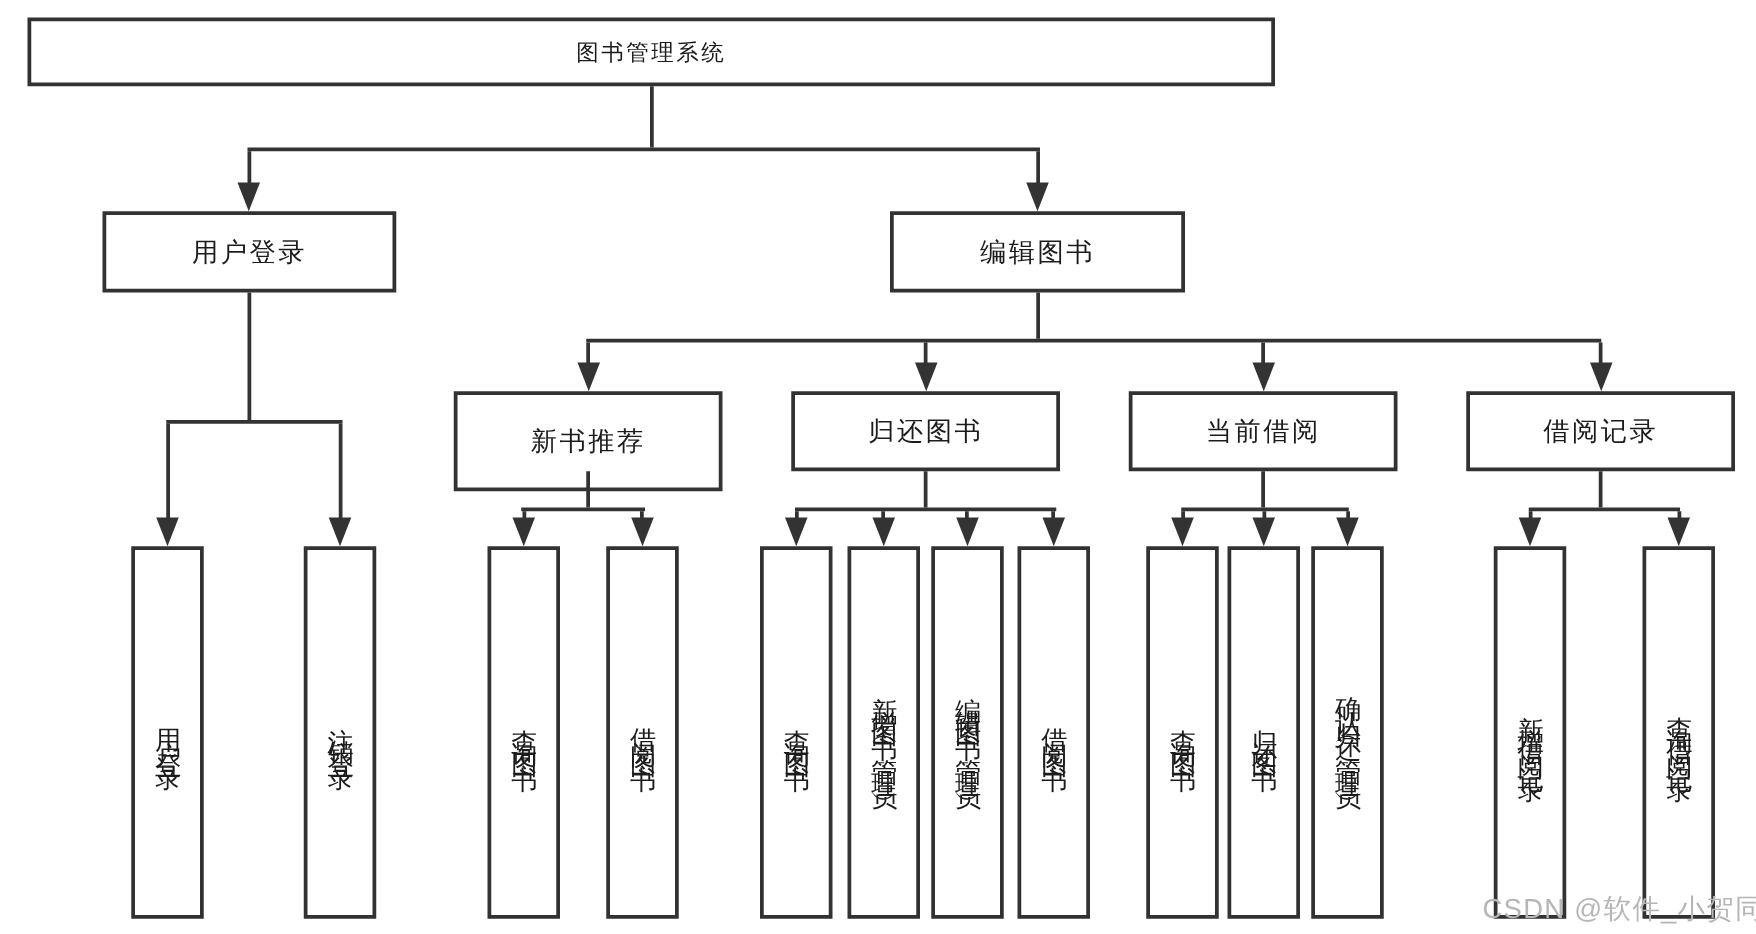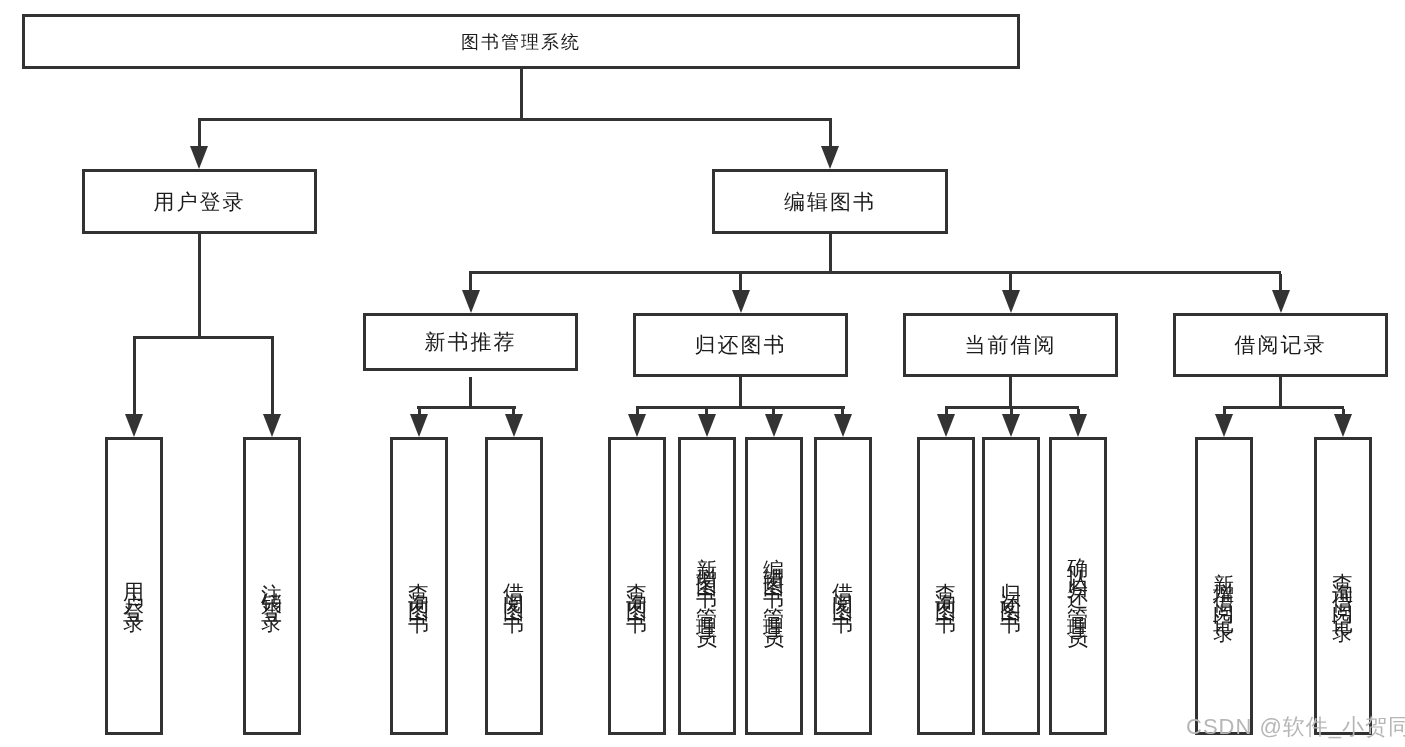--- a/index.html
+++ b/index.html
@@ -96,21 +96,21 @@
   <div class="hl" style="left:469px; top:271px; width:812px;"></div>
   <div class="vl" style="left:469px; top:274px; height:17px;"></div>
   <div class="ah" style="left:462px; top:290px;"></div>
   <div class="vl" style="left:739px; top:274px; height:17px;"></div>
   <div class="ah" style="left:732px; top:290px;"></div>
   <div class="vl" style="left:1009px; top:274px; height:17px;"></div>
   <div class="ah" style="left:1002px; top:290px;"></div>
   <div class="vl" style="left:1279px; top:274px; height:17px;"></div>
   <div class="ah" style="left:1272px; top:290px;"></div>
 
-  <div class="box" style="left:363px; top:313px; width:215px; height:58px;">新书推荐</div>
+  <div class="box" style="left:363px; top:313px; width:215px; height:80px;">新书推荐</div>
   <div class="box" style="left:633px; top:313px; width:215px; height:64px;">归还图书</div>
   <div class="box" style="left:1173px; top:313px; width:215px; height:64px;">借阅记录</div>
   <div class="box" style="left:903px; top:313px; width:215px; height:64px;">当前借阅</div>
 
   <div class="vl" style="left:469px; top:377px; height:29px;"></div>
   <div class="hl" style="left:417px; top:406px; width:99px;"></div>
   <div class="vl" style="left:418px; top:409px; height:6px;"></div>
   <div class="ah" style="left:410px; top:414px;"></div>
   <div class="vl" style="left:512px; top:409px; height:6px;"></div>
   <div class="ah" style="left:505px; top:414px;"></div>

